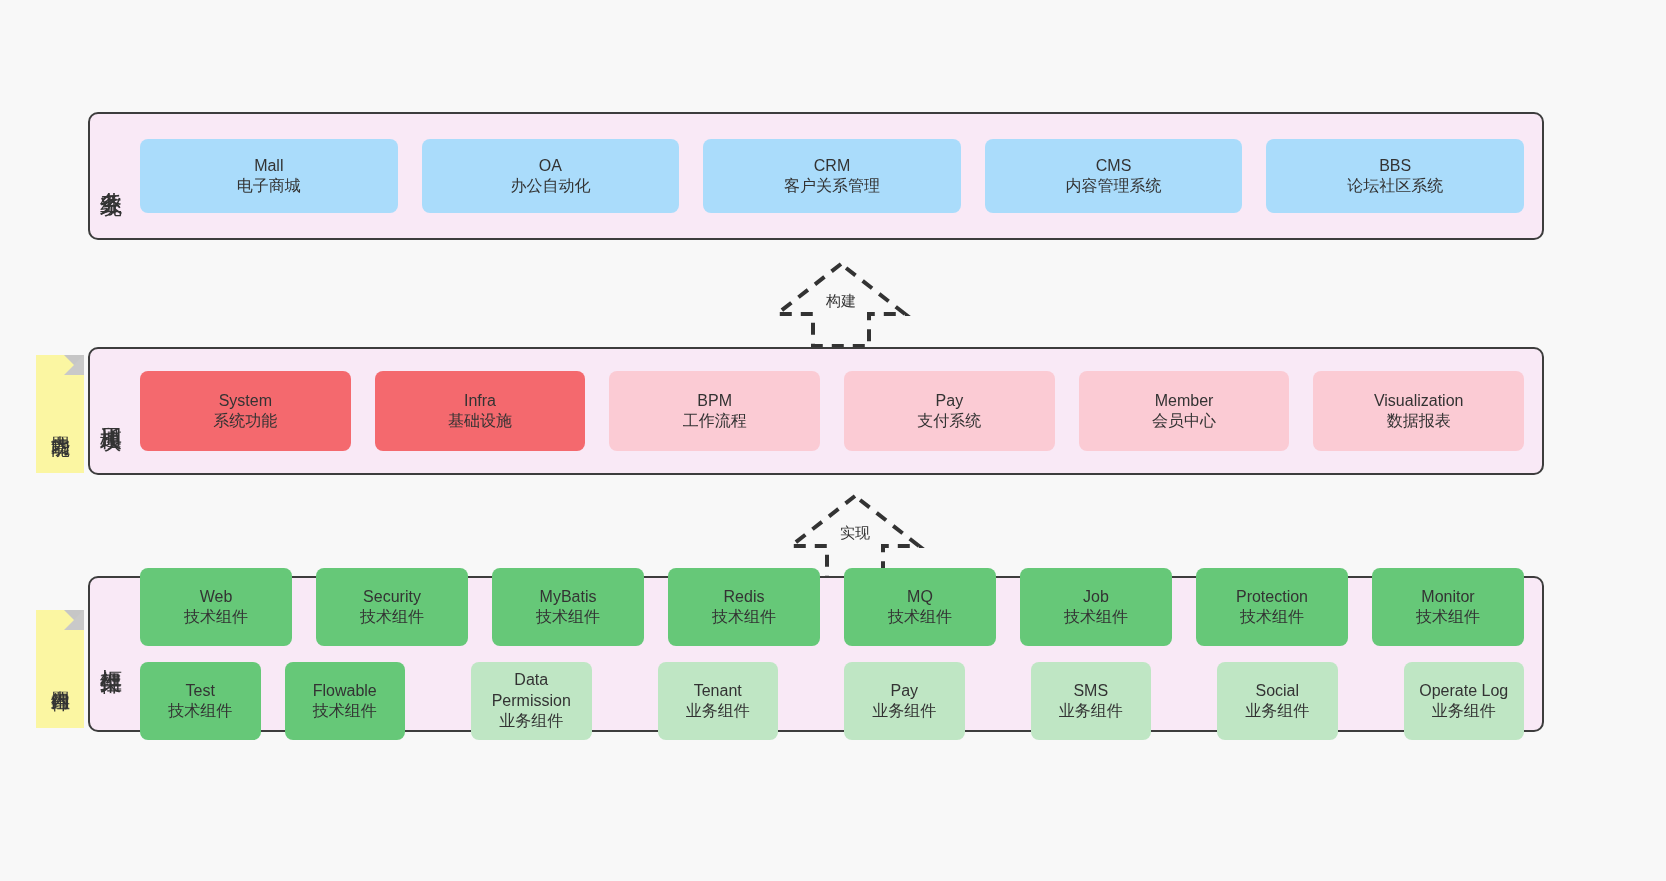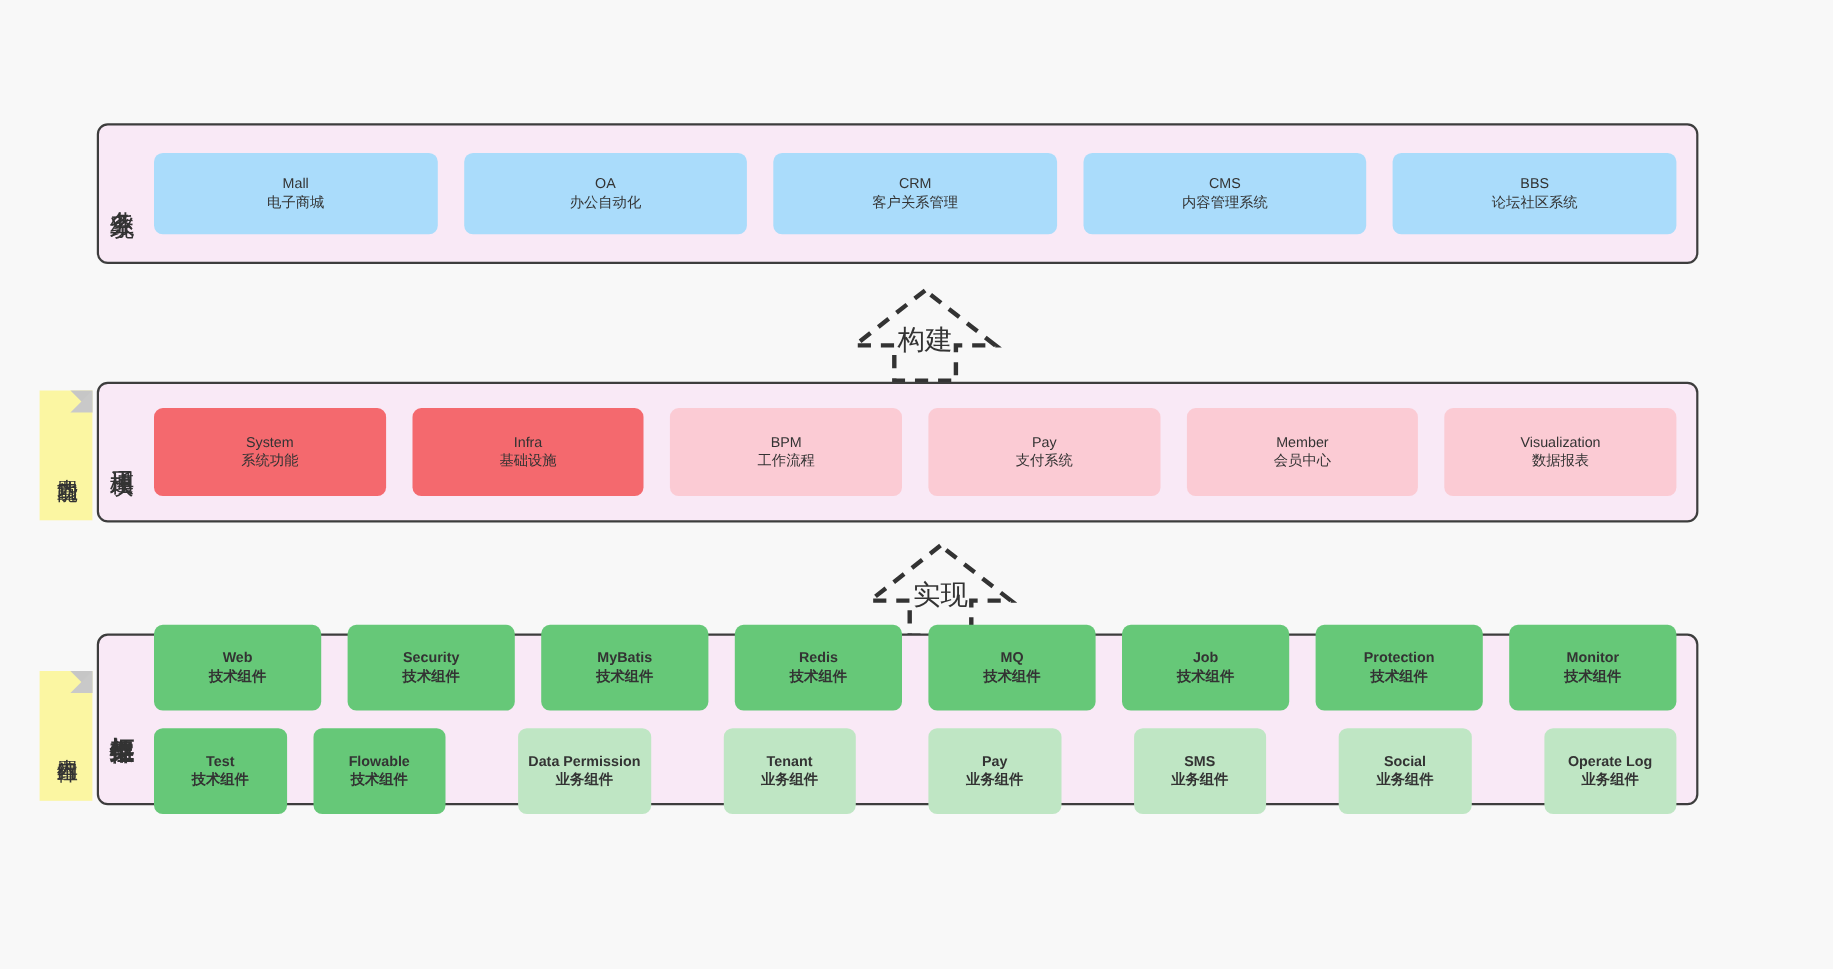--- a/index.html
+++ b/index.html
@@ -58,21 +58,21 @@
   }
   .cell {
     flex: 1 1 0;
     box-sizing: border-box;
     border-radius: 8px;
     display: flex;
     flex-direction: column;
     align-items: center;
     justify-content: center;
     text-align: center;
-    font-size: 13px;
+    font-size: 16px;
     line-height: 1.28;
     color: #333333;
     padding: 4px 6px;
   }
   .cell .en { white-space: nowrap; }
   .cell.wrap .en { white-space: normal; }
   .cell .cn { }
 
   
   .c-blue       { background: #aadcfb; }
@@ -83,21 +83,21 @@
 
   
   #layer-business { left: 88px; top: 112px; width: 1456px; height: 128px; }
   #layer-business .cell { height: 74px; }
 
   
   #layer-common { left: 88px; top: 347px; width: 1456px; height: 128px; }
   #layer-common .cell { height: 80px; }
 
   
-  #layer-framework { left: 88px; top: 576px; width: 1456px; height: 156px; font-weight: bold; }
+  #layer-framework { left: 88px; top: 576px; width: 1456px; height: 156px; }
   #layer-framework .cell { height: 78px; }
 
   
   .note {
     position: absolute;
     background: #fbf6a2;
     width: 48px;
     display: flex;
     align-items: center;
     justify-content: center;
@@ -135,21 +135,21 @@
     position: absolute;
     width: 160px;
     height: 92px;
   }
   .arrow svg { display:block; width:100%; height:100%; }
   .arrow .arrow-label {
     position: absolute;
     left: 50%;
     transform: translateX(-50%);
     top: 34px;
-    font-size: 25px;
+    font-size: 15px;
     color: #333;
     background: transparent;
     white-space: nowrap;
     padding: 0 2px;
   }
   #arrow-build   { left: 761px; top: 258px; }
   #arrow-realize { left: 775px; top: 490px; }
 </style>
 </head>
 <body>

